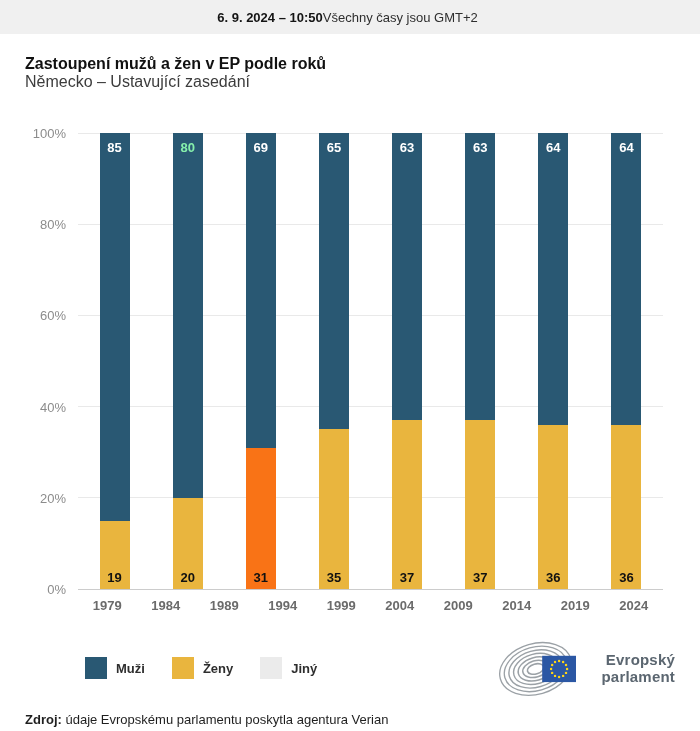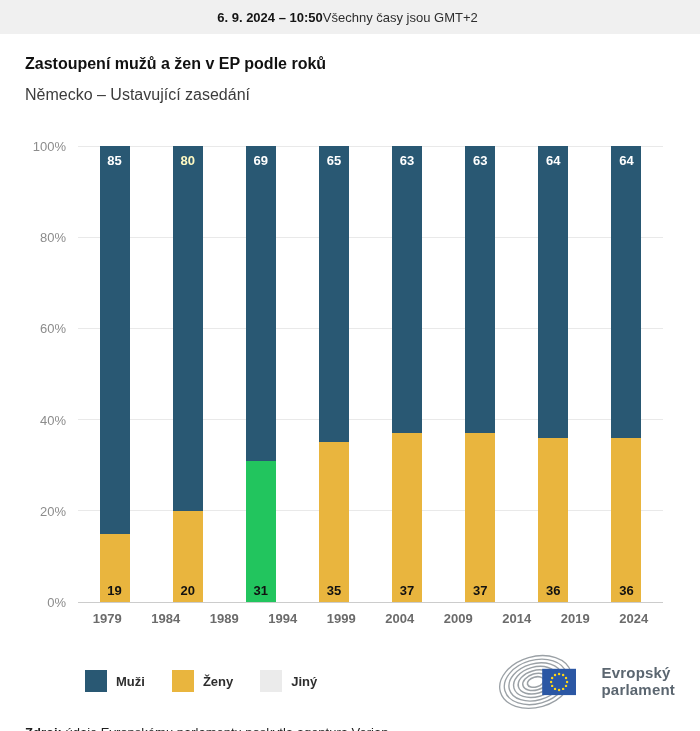--- a/index.html
+++ b/index.html
@@ -21,21 +21,21 @@
     justify-content: center;
     padding: 0 30px 0 25px;
     font-size: 13px;
   }
   .topbar .datetime { font-weight: bold; color: #141414; }
   .topbar .tz { color: #2e2e2e; }
 
   
   .title-block { margin: 21px 25px 0 25px; }
   .chart-title { font-size: 16px; font-weight: bold; color: #111; }
-  .chart-subtitle { margin-top: 13px; font-size: 16px; font-weight: 400; color: #3c3c3c; }
+  .chart-subtitle { font-size: 16px; font-weight: 400; color: #3c3c3c; }
 
   
   .chart-wrap {
     position: relative;
     margin: 42px 37px 0 78px;
     height: 456px;
   }
   .gridline {
     position: absolute; left: 0; right: 0; height: 1px;
     background: #e9e9e9;
@@ -86,20 +86,21 @@
     font-weight: 600;
     color: #6b6b6b;
   }
 
   
   .bottom-row {
     display: flex;
     justify-content: space-between;
     align-items: center;
     margin: 24px 25px 0 85px;
+    text-align: right;
   }
   .legend { display: flex; align-items: center; gap: 27px; }
   .legend-item { display: flex; align-items: center; gap: 9px; }
   .legend-swatch { width: 22px; height: 22px; }
   .legend-label { font-size: 13px; font-weight: bold; color: #2e2e2e; }
 
   .logo { display: flex; align-items: center; gap: 9px; }
   .logo-text {
     font-size: 15px; font-weight: bold;
     color: #5b6670; line-height: 17px;
@@ -141,33 +142,33 @@
             <span class="seg-label top" style="color: rgb(255, 255, 255);">85</span>
           </div>
           <div class="seg" style="height: 15%; background: rgb(233, 181, 62);">
             <span class="seg-label bottom" style="color: rgb(17, 17, 17);">19</span>
           </div>
         </div>
       </div>
       <div class="slot">
         <div class="bar">
           <div class="seg" style="height: 80%; background: rgb(41, 88, 115);">
-            <span class="seg-label top" style="color: #fef9c3;">80</span>
+            <span class="seg-label top" style="color: #86efac;">80</span>
           </div>
           <div class="seg" style="height: 20%; background: rgb(233, 181, 62);">
             <span class="seg-label bottom" style="color: rgb(17, 17, 17);">20</span>
           </div>
         </div>
       </div>
       <div class="slot">
         <div class="bar">
           <div class="seg" style="height: 69%; background: rgb(41, 88, 115);">
             <span class="seg-label top" style="color: rgb(255, 255, 255);">69</span>
           </div>
-          <div class="seg" style="height: 31%; background: #22c55e;">
+          <div class="seg" style="height: 31%; background: #f97316;">
             <span class="seg-label bottom" style="color: rgb(17, 17, 17);">31</span>
           </div>
         </div>
       </div>
       <div class="slot">
         <div class="bar">
           <div class="seg" style="height: 65%; background: rgb(41, 88, 115);">
             <span class="seg-label top" style="color: rgb(255, 255, 255);">65</span>
           </div>
           <div class="seg" style="height: 35%; background: rgb(233, 181, 62);">

